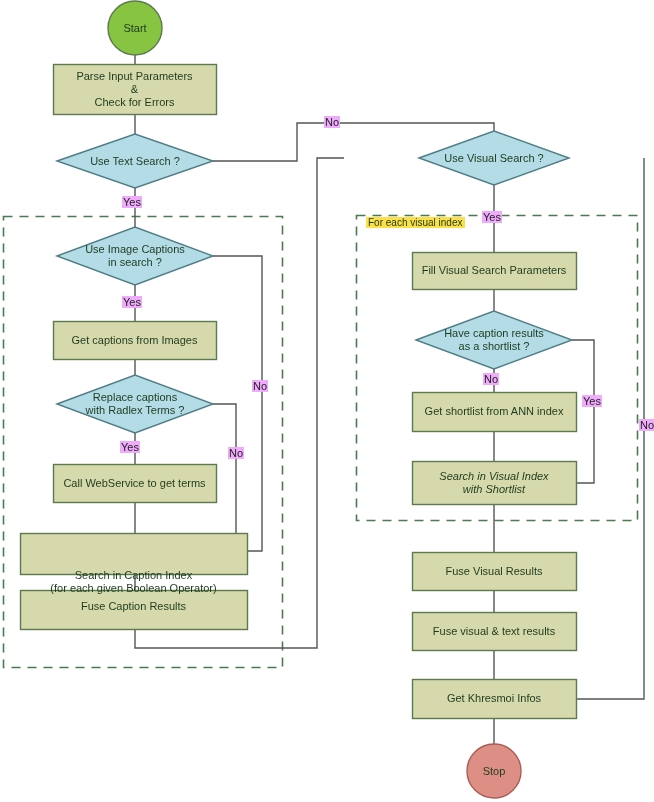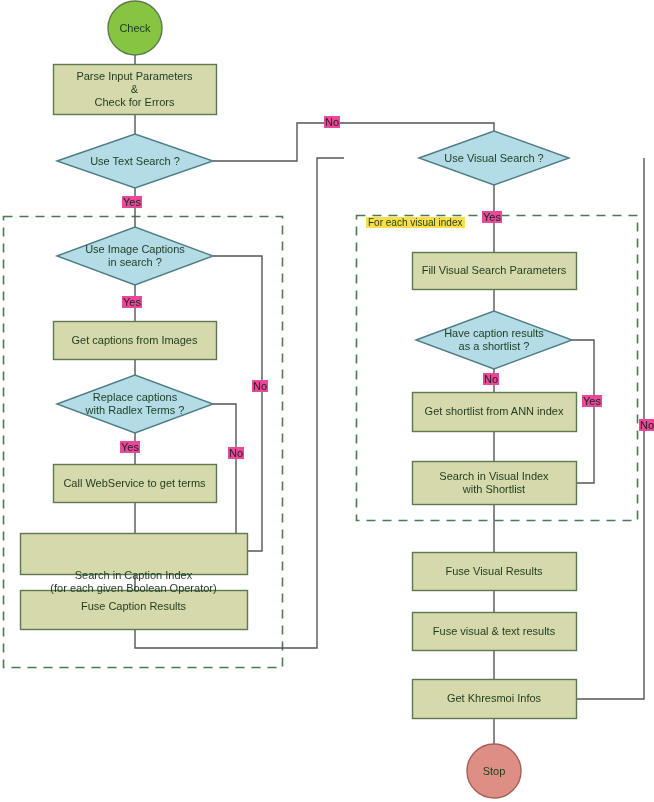--- a/index.html
+++ b/index.html
@@ -15,21 +15,21 @@
     font-size:11px;
     line-height:13px;
     pointer-events:none;
     white-space:pre-line;
   }
   .edge-label{
     position:absolute;
     color:#222;
     font-size:11px;
     line-height:12px;
-    background:#ec4899;
+    background:#f0abfc;
     padding:0 1px;
     white-space:nowrap;
   }
   .group-label{
     position:absolute;
     color:#1d3b1d;
     font-size:10px;
     white-space:nowrap;
     background:#fde047;
     padding:0 2px;
@@ -90,34 +90,34 @@
       <div class="node-label" style="left: 53px; top: 64px; width: 163px; height: 50px; color: rgb(29, 59, 29);">Parse Input Parameters
 &amp;
 Check for Errors</div>
       <div class="node-label" style="left: 53px; top: 321px; width: 163px; height: 38px; color: rgb(29, 59, 29);">Get captions from Images</div>
       <div class="node-label" style="left: 53px; top: 464px; width: 163px; height: 38px; color: rgb(29, 59, 29);">Call WebService to get terms</div>
       <div class="node-label" style="left: 20px; top: 533px; width: 227px; height: 41px; color: rgb(29, 59, 29); margin-top: 28px;">Search in Caption Index
 (for each given Boolean Operator)</div>
       <div class="node-label" style="left: 20px; top: 590px; width: 227px; height: 33px; color: rgb(29, 59, 29);">Fuse Caption Results</div>
       <div class="node-label" style="left: 412px; top: 252px; width: 164px; height: 37px; color: rgb(29, 59, 29);">Fill Visual Search Parameters</div>
       <div class="node-label" style="left: 412px; top: 392px; width: 164px; height: 39px; color: rgb(29, 59, 29);">Get shortlist from ANN index</div>
-      <div class="node-label" style="left: 412px; top: 461px; width: 164px; height: 43px; color: rgb(29, 59, 29);">Search in Visual Index
+      <div class="node-label" style="left: 412px; top: 461px; width: 164px; height: 43px; color: rgb(29, 59, 29); font-style: italic;">Search in Visual Index
 with Shortlist</div>
       <div class="node-label" style="left: 412px; top: 552px; width: 164px; height: 38px; color: rgb(29, 59, 29);">Fuse Visual Results</div>
       <div class="node-label" style="left: 412px; top: 612px; width: 164px; height: 38px; color: rgb(29, 59, 29);">Fuse visual &amp; text results</div>
       <div class="node-label" style="left: 412px; top: 679px; width: 164px; height: 39px; color: rgb(29, 59, 29);">Get Khresmoi Infos</div>
       <div class="node-label" style="left: 57px; top: 134px; width: 156px; height: 54px; color: rgb(29, 59, 29);">Use Text Search ?</div>
       <div class="node-label" style="left: 57px; top: 227px; width: 156px; height: 58px; color: rgb(29, 59, 29);">Use Image Captions
 in search ?</div>
       <div class="node-label" style="left: 57px; top: 375px; width: 156px; height: 58px; color: rgb(29, 59, 29);">Replace captions
 with Radlex Terms ?</div>
       <div class="node-label" style="left: 419px; top: 131px; width: 150px; height: 54px; color: rgb(29, 59, 29);">Use Visual Search ?</div>
       <div class="node-label" style="left: 416px; top: 311px; width: 156px; height: 58px; color: rgb(29, 59, 29); text-align: center;">Have caption results
 as a shortlist ?</div>
-      <div class="node-label" style="left: 108px; top: 1px; width: 54px; height: 54px; color: rgb(29, 59, 29);">Check</div>
+      <div class="node-label" style="left: 108px; top: 1px; width: 54px; height: 54px; color: rgb(29, 59, 29);">Start</div>
       <div class="node-label" style="left: 467px; top: 744px; width: 54px; height: 54px; color: rgb(29, 59, 29);">Stop</div>
       <div class="edge-label" style="left: 122px; top: 196px;">Yes</div>
       <div class="edge-label" style="left: 324px; top: 116px;">No</div>
       <div class="edge-label" style="left: 122px; top: 296px;">Yes</div>
       <div class="edge-label" style="left: 252px; top: 380px;">No</div>
       <div class="edge-label" style="left: 120px; top: 441px;">Yes</div>
       <div class="edge-label" style="left: 228px; top: 447px;">No</div>
       <div class="edge-label" style="left: 482px; top: 211px;">Yes</div>
       <div class="edge-label" style="left: 639px; top: 419px;">No</div>
       <div class="edge-label" style="left: 483px; top: 373px;">No</div>

